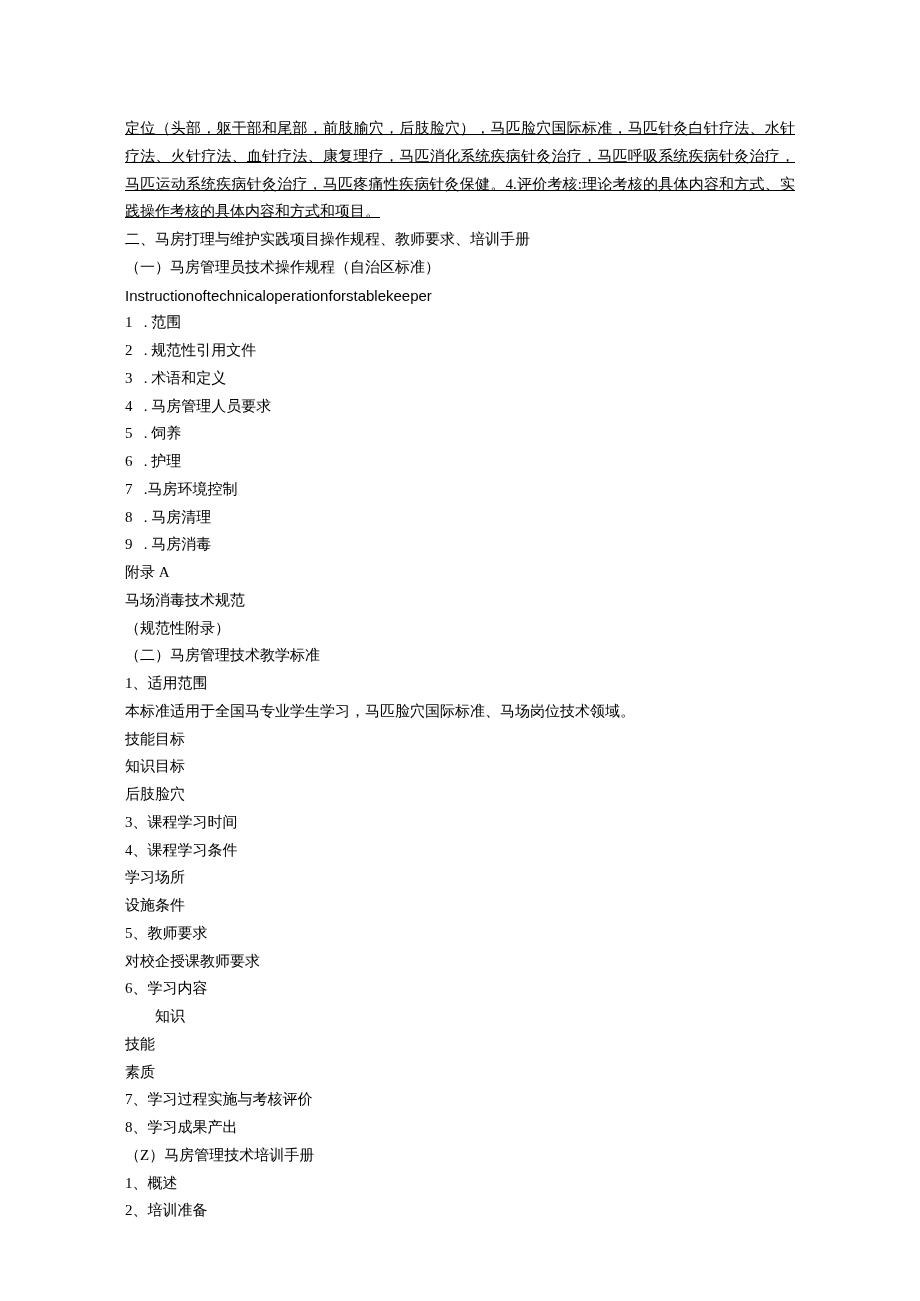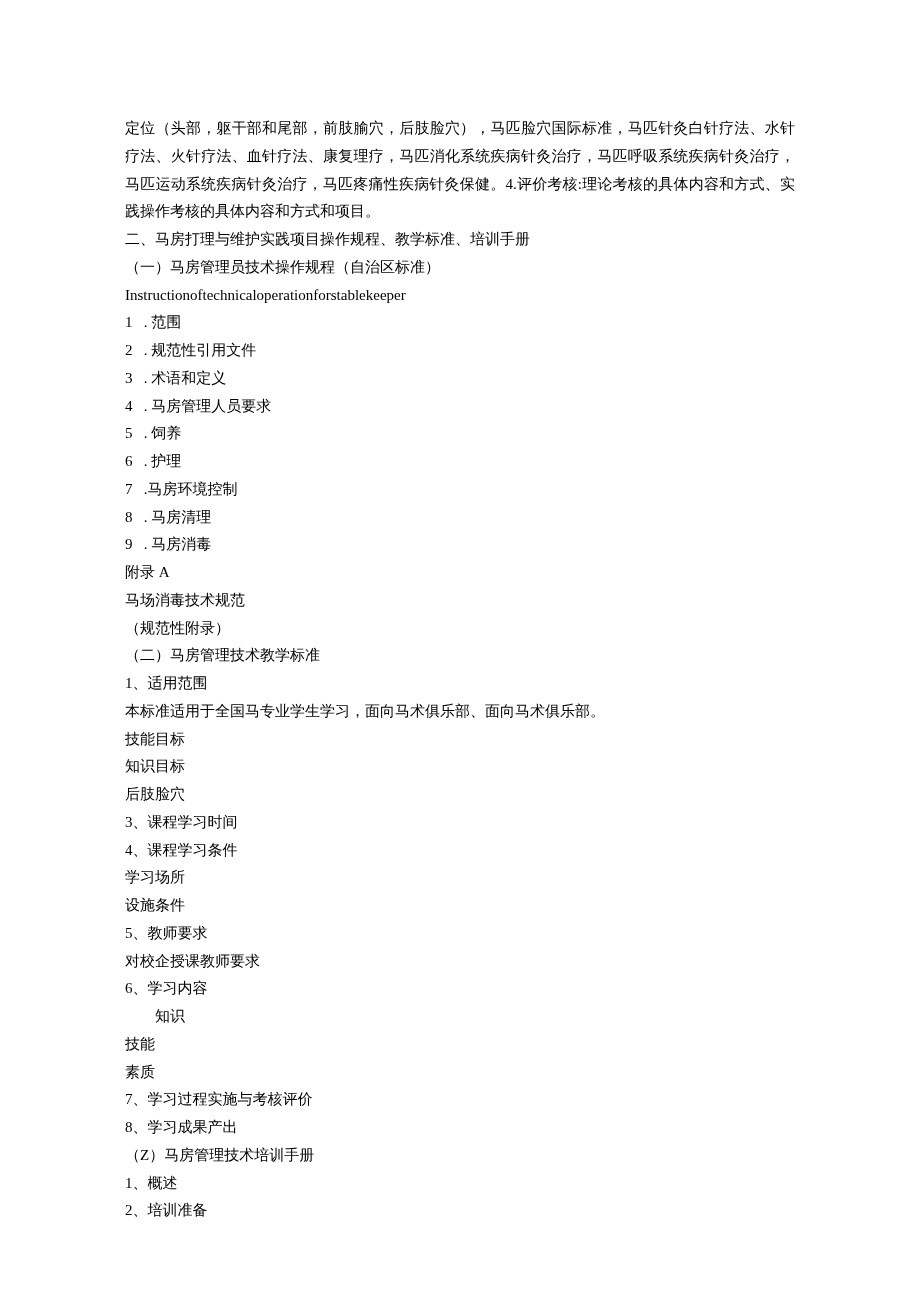--- a/index.html
+++ b/index.html
@@ -15,41 +15,42 @@
       font-size: 15px;
       color: #000000;
       padding: 115px 125px 40px 125px;
       line-height: 1.85;
     }
     .content {
       text-align: justify;
     }
     .paragraph {
       text-align: justify;
+      text-decoration: underline;
     }
     .line {
       display: block;
     }
     .roman {
-      font-family: Liberation Serif, serif;
+      font-family: Liberation Sans, sans-serif;
     }
     .numbered-spaced .num {
       display: inline-block;
       min-width: 1em;
     }
     .indented {
       text-indent: 2em;
     }
   </style>
 </head>
 <body>
 
 <div class="content">
   <p class="paragraph">定位（头部，躯干部和尾部，前肢腧穴，后肢脸穴），马匹脸穴国际标准，马匹针灸白针疗法、水针疗法、火针疗法、血针疗法、康复理疗，马匹消化系统疾病针灸治疗，马匹呼吸系统疾病针灸治疗，马匹运动系统疾病针灸治疗，马匹疼痛性疾病针灸保健。4.评价考核:理论考核的具体内容和方式、实践操作考核的具体内容和方式和项目。</p>
-  <p class="line">二、马房打理与维护实践项目操作规程、教学标准、培训手册</p>
+  <p class="line">二、马房打理与维护实践项目操作规程、教师要求、培训手册</p>
   <p class="line">（一）马房管理员技术操作规程（自治区标准）</p>
   <p class="line roman">Instructionoftechnicaloperationforstablekeeper</p>
 
   <div class="numbered-spaced">
     <p class="line"><span class="num">1</span><span> .</span> <span>范围</span></p>
     <p class="line"><span class="num">2</span><span> .</span> <span>规范性引用文件</span></p>
     <p class="line"><span class="num">3</span><span> .</span> <span>术语和定义</span></p>
     <p class="line"><span class="num">4</span><span> .</span> <span>马房管理人员要求</span></p>
     <p class="line"><span class="num">5</span><span> .</span> <span>饲养</span></p>
     <p class="line"><span class="num">6</span><span> .</span> <span>护理</span></p>
@@ -57,21 +58,21 @@
     <p class="line"><span class="num">8</span><span> .</span> <span>马房清理</span></p>
     <p class="line"><span class="num">9</span><span> .</span> <span>马房消毒</span></p>
   </div>
 
   <p class="line">附录 A</p>
   <p class="line">马场消毒技术规范</p>
   <p class="line">（规范性附录）</p>
   <p class="line">（二）马房管理技术教学标准</p>
 
   <p class="line">1、适用范围</p>
-  <p class="line">本标准适用于全国马专业学生学习，面向马术俱乐部、面向马术俱乐部。</p>
+  <p class="line">本标准适用于全国马专业学生学习，马匹脸穴国际标准、马场岗位技术领域。</p>
   <p class="line">技能目标</p>
   <p class="line">知识目标</p>
   <p class="line">后肢脸穴</p>
   <p class="line">3、课程学习时间</p>
   <p class="line">4、课程学习条件</p>
   <p class="line">学习场所</p>
   <p class="line">设施条件</p>
   <p class="line">5、教师要求</p>
   <p class="line">对校企授课教师要求</p>
   <p class="line">6、学习内容</p>

